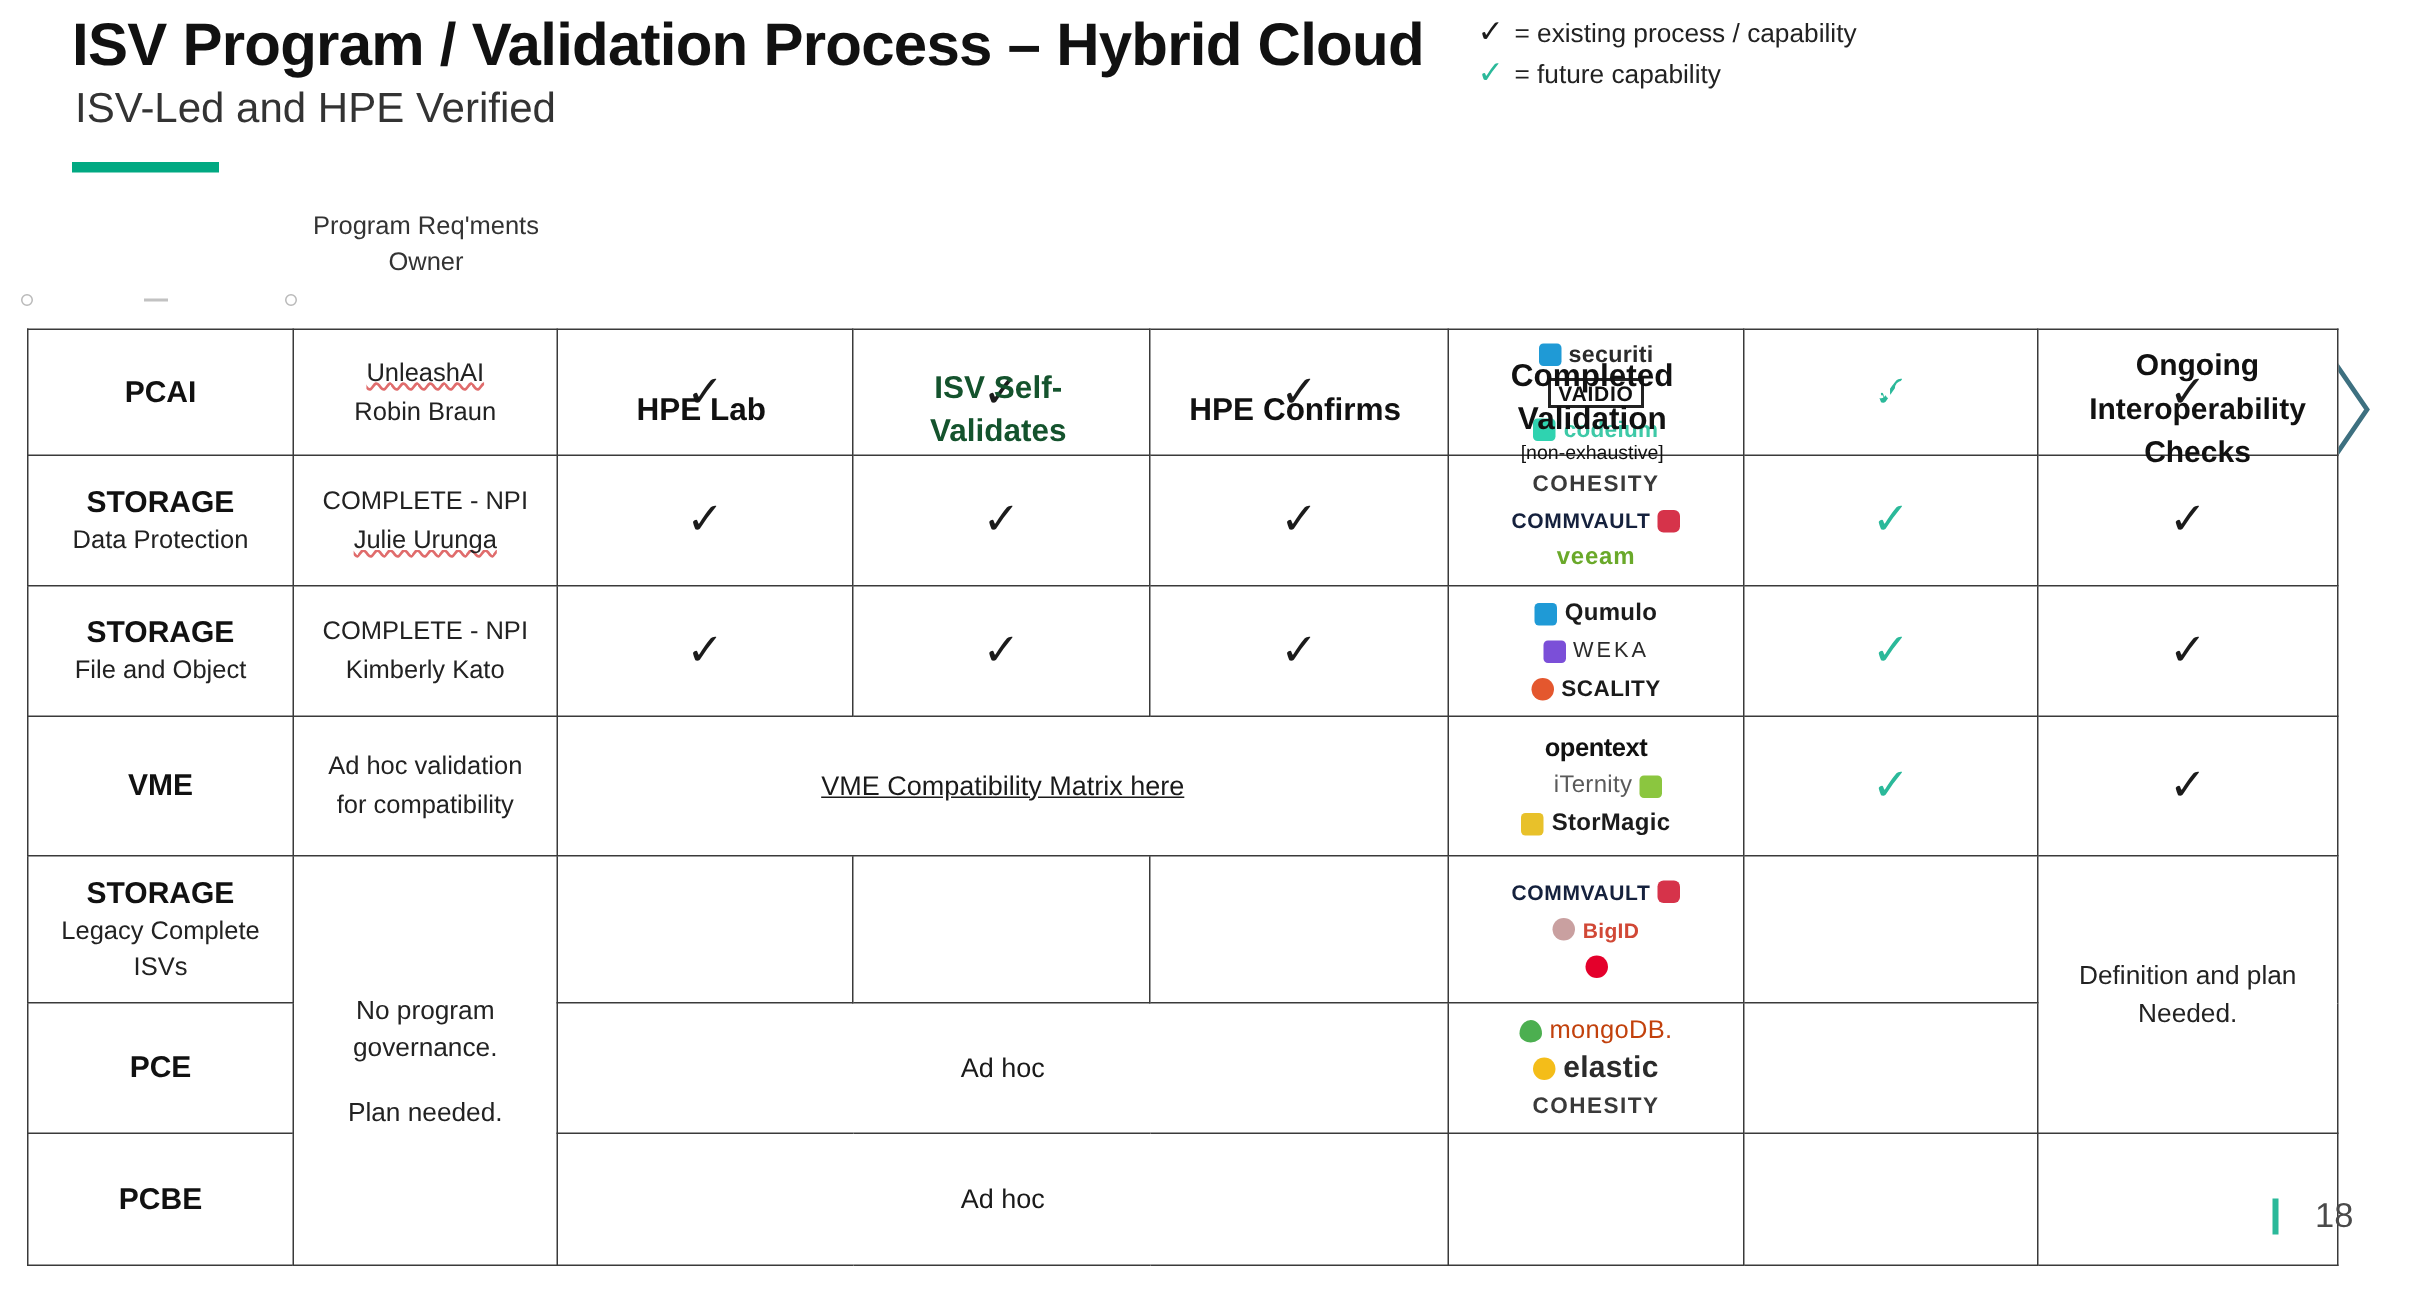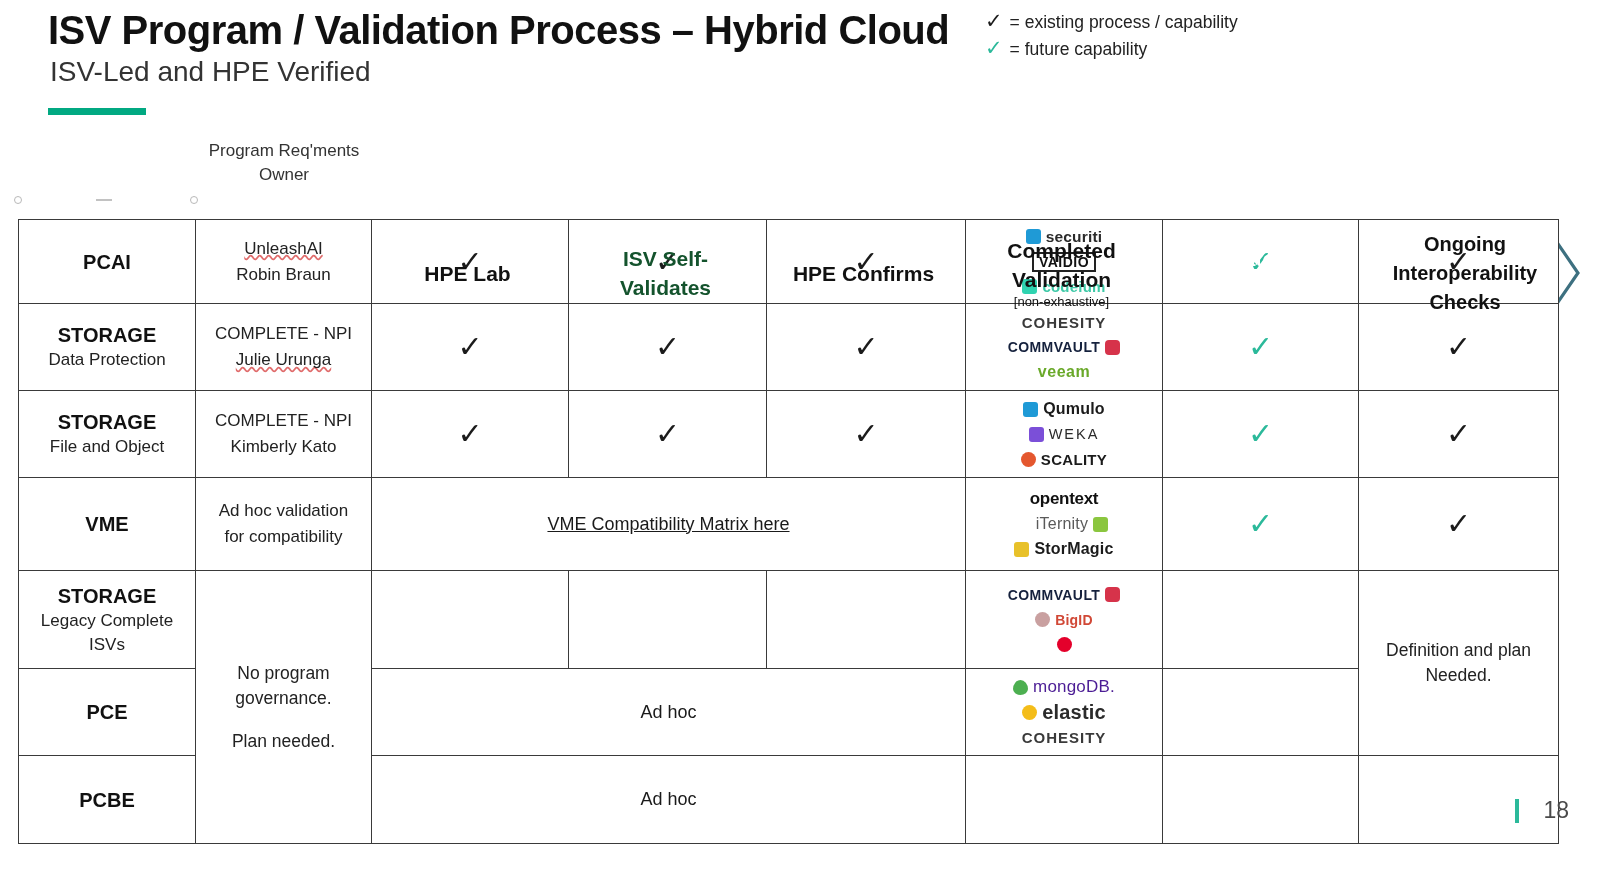--- a/index.html
+++ b/index.html
@@ -102,21 +102,21 @@
   .b-cohesity  { color:#3a3a3a; font-size:15px; font-weight:bold; letter-spacing:1px;}
   .b-commvault { color:#15213d; font-size:14px; font-weight:bold; letter-spacing:.4px;}
   .b-veeam     { color:#6aa92a; font-size:16px; font-weight:bold; letter-spacing:.5px;}
   .b-qumulo    { color:#1b1b1b; font-size:16px; font-weight:bold;}
   .b-weka      { color:#2b2b2b; font-size:14.5px; letter-spacing:2px; font-weight:500;}
   .b-scality   { color:#1b1b1b; font-size:15px; font-weight:bold; letter-spacing:.3px;}
   .b-opentext  { color:#111; font-size:17px; font-weight:bold; letter-spacing:-.3px;}
   .b-iternity  { color:#5a5a5a; font-size:16px; font-weight:500;padding-left:16px;}
   .b-stormagic { color:#1b1b1b; font-size:16px; font-weight:bold;}
   .b-bigid     { color:#d14836; font-size:14px; font-weight:bold;}
-  .b-mongo     { color:#4c1d95; font-size:17px; font-weight:500;}
+  .b-mongo     { color:#c2410c; font-size:17px; font-weight:500;}
   .b-elastic   { color:#2b2b2b; font-size:20px;}
   .dot-red { background:#d6334a; }
   .dot-blue{ background:#1f9ad6; }
   .dot-teal{ background:#2fd3b0; }
 
   
   .pagenum { position: absolute; right: 45px; bottom: 48px; display:flex; align-items:center; gap:24px; }
   .pagenum .tick { width: 4px; height: 24px; background: #2BB99A; }
   .pagenum .num  { font-size: 23px; color:#4a4a4a; }
   .caret { position:absolute; left:121px; top:548px; width:2px; height:26px; background:#333; }

